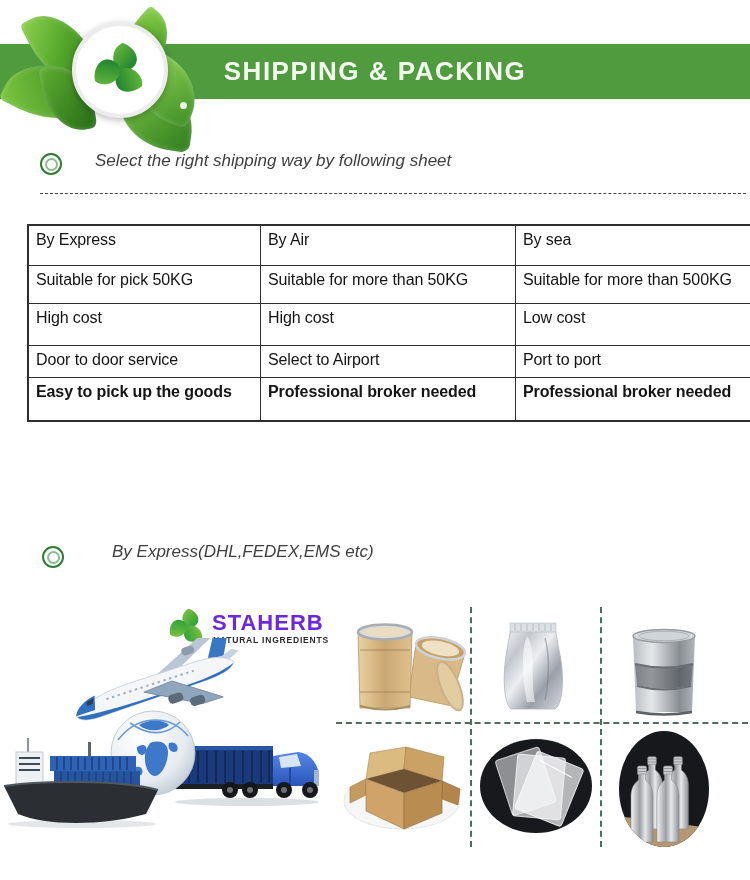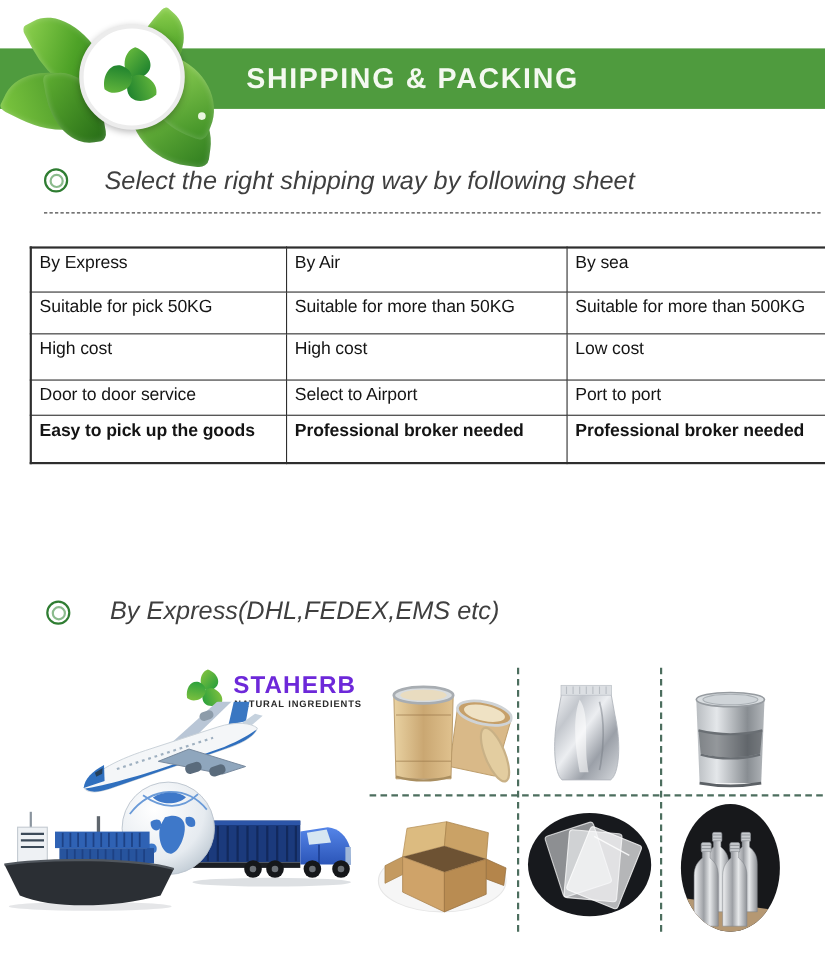--- a/index.html
+++ b/index.html
@@ -25,23 +25,23 @@
   .logo-circle{position:absolute;left:44px;top:16px;width:88px;height:88px;border-radius:50%;
     background:#ffffff;border:4px solid #ececec;box-shadow:0 2px 7px rgba(0,0,0,.28);
     display:flex;align-items:center;justify-content:center;}
 
   
   .bullet{position:absolute;width:18px;height:18px;border-radius:50%;border:2px solid #2f7d32;
           display:flex;align-items:center;justify-content:center;}
   .bullet .inner{width:9px;height:9px;border-radius:50%;border:2px solid #8bbb8d;}
   .b1{left:40px;top:153px;}
   .b2{left:42px;top:546px;}
-  .section-heading{position:absolute;font-style:italic;font-size:23px;color:#3f3f3f;white-space:nowrap;}
+  .section-heading{position:absolute;font-style:italic;font-size:17px;color:#3f3f3f;white-space:nowrap;}
   .h1{left:95px;top:151px;}
-  .h2{left:100px;top:542px;}
+  .h2{left:112px;top:542px;}
   .dashed-sep{position:absolute;left:40px;top:193px;width:706px;height:0;border-top:1.5px dashed #474747;}
 
   
   table.ship{position:absolute;left:27px;top:224px;width:700px;border-collapse:collapse;
      table-layout:fixed;border:2px solid #2e2e2e;}
   table.ship td{border:1px solid #2e2e2e;vertical-align:top;padding:5px 7px;font-size:16px;
      color:#141414;white-space:nowrap;overflow:hidden;letter-spacing:-0.1px;}
   td.tbl-title{text-align:center;vertical-align:middle;font-size:20px;font-weight:bold;padding:2px;}
   tr.r-title{height:42px;} tr.r-head{height:40px;} tr.r-suit{height:38px;} tr.r-fast{height:38px;}
   tr.r-cost{height:42px;} tr.r-door{height:32px;} tr.r-easy{height:44px;font-weight:bold;}

